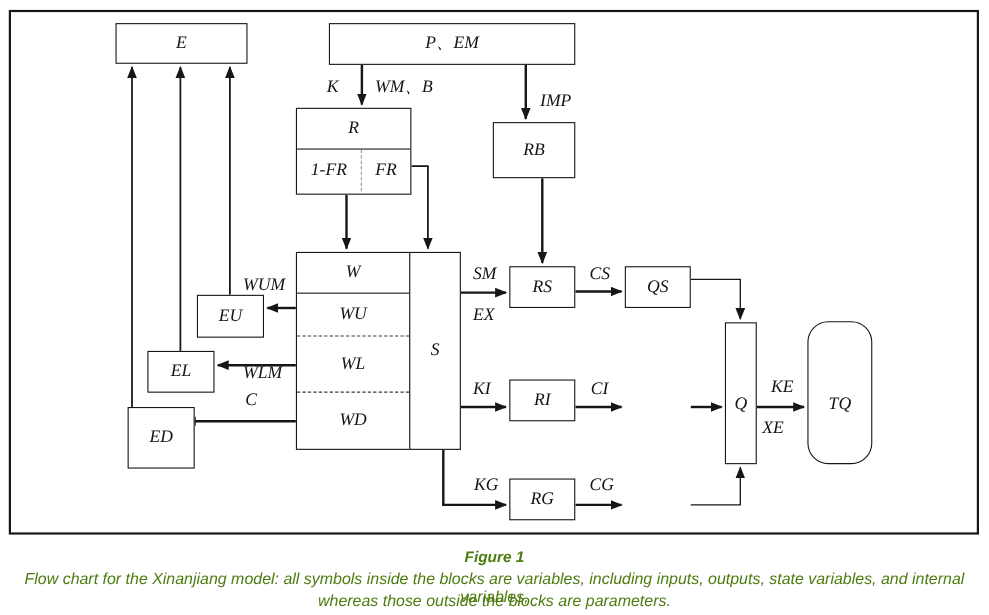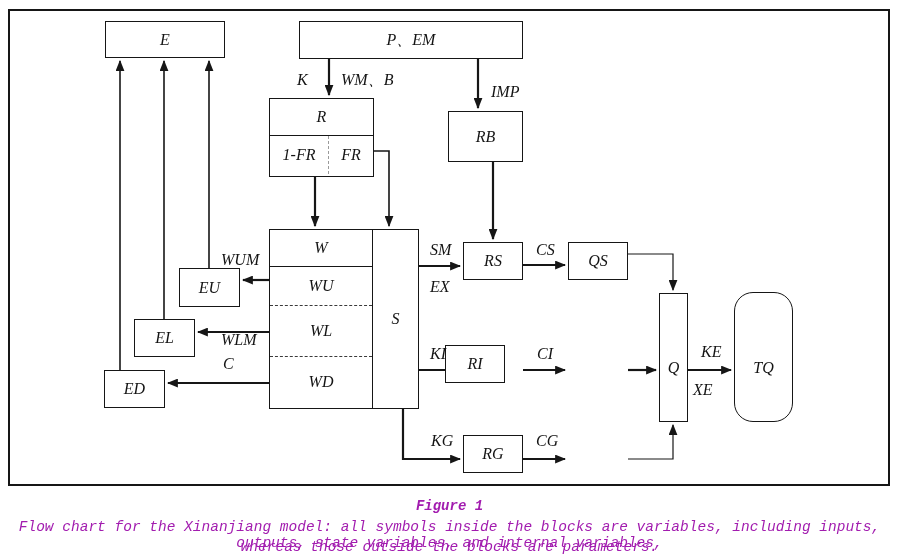--- a/index.html
+++ b/index.html
@@ -12,24 +12,24 @@
     position:absolute;border:1.6px solid #161616;box-sizing:border-box;background:#ffffff;
     display:flex;align-items:center;justify-content:center;
     font-style:italic;font-size:16px;line-height:1;
   }
   
   .b-e  {left:105px;top:21px;width:120px;height:37px;}
   .b-pem{left:299px;top:21px;width:224px;height:38px;}
   .b-rb {left:448px;top:111px;width:75px;height:51px;}
   .b-eu {left:179px;top:268px;width:61px;height:39px;}
   .b-el {left:134px;top:319px;width:61px;height:38px;}
-  .b-ed {left:104px;top:370px;width:61px;height:38px;}
+  .b-ed {left:116px;top:370px;width:61px;height:56px;}
   .b-rs {left:463px;top:242px;width:60px;height:38px;}
   .b-qs {left:568px;top:242px;width:60px;height:38px;}
-  .b-ri {left:445px;top:345px;width:60px;height:38px;}
+  .b-ri {left:463px;top:345px;width:60px;height:38px;}
   .b-qi {left:568px;top:345px;width:60px;height:38px;}
   .b-rg {left:463px;top:435px;width:60px;height:38px;}
   .b-qg {left:568px;top:435px;width:60px;height:38px;}
   .b-q  {left:659px;top:293px;width:29px;height:129px;align-items:flex-start;padding-top:66px;}
   .b-tq {left:734px;top:292px;width:59px;height:130px;align-items:flex-start;padding-top:67px;border-radius:19px;}
   .b-s  {left:372px;top:229px;width:47px;height:180px;}
   
   .r-group{left:269px;top:98px;width:105px;height:79px;display:block;padding:0;}
   .r-top{height:37px;border-bottom:1.6px solid #161616;display:flex;align-items:center;justify-content:center;box-sizing:border-box;}
   .r-bottom{display:flex;height:38px;}
@@ -58,21 +58,21 @@
   .l-kg {left:431px;top:433px;}
   .l-cg {left:536px;top:433px;}
   .l-ke {left:701px;top:344px;}
   .l-xe {left:693px;top:382px;}
   
   svg.wires{position:absolute;left:0;top:0;width:899px;height:559px;pointer-events:none;}
   svg.wires path{fill:none;stroke:#161616;stroke-width:1.6px;}
   svg.wires path.thick{stroke-width:2.2px;}
   svg.wires path.thin{stroke-width:1.2px;}
   
-  .caption{position:absolute;left:0;width:899px;text-align:center;font-family:Liberation Mono, monospace;color:#a21caf;}
+  .caption{position:absolute;left:0;width:899px;text-align:center;font-family:Liberation Sans, sans-serif;color:#4d7c0f;}
   .cap-title{top:498px;font-size:14px;font-weight:bold;font-style:italic;}
   .cap-line1{top:519px;font-size:14.5px;font-style:italic;}
   .cap-line2{top:539px;font-size:14.5px;font-style:italic;}
 </style>
 </head>
 <body>
 
 <div class="stage">
 
   <div class="frame"></div>

